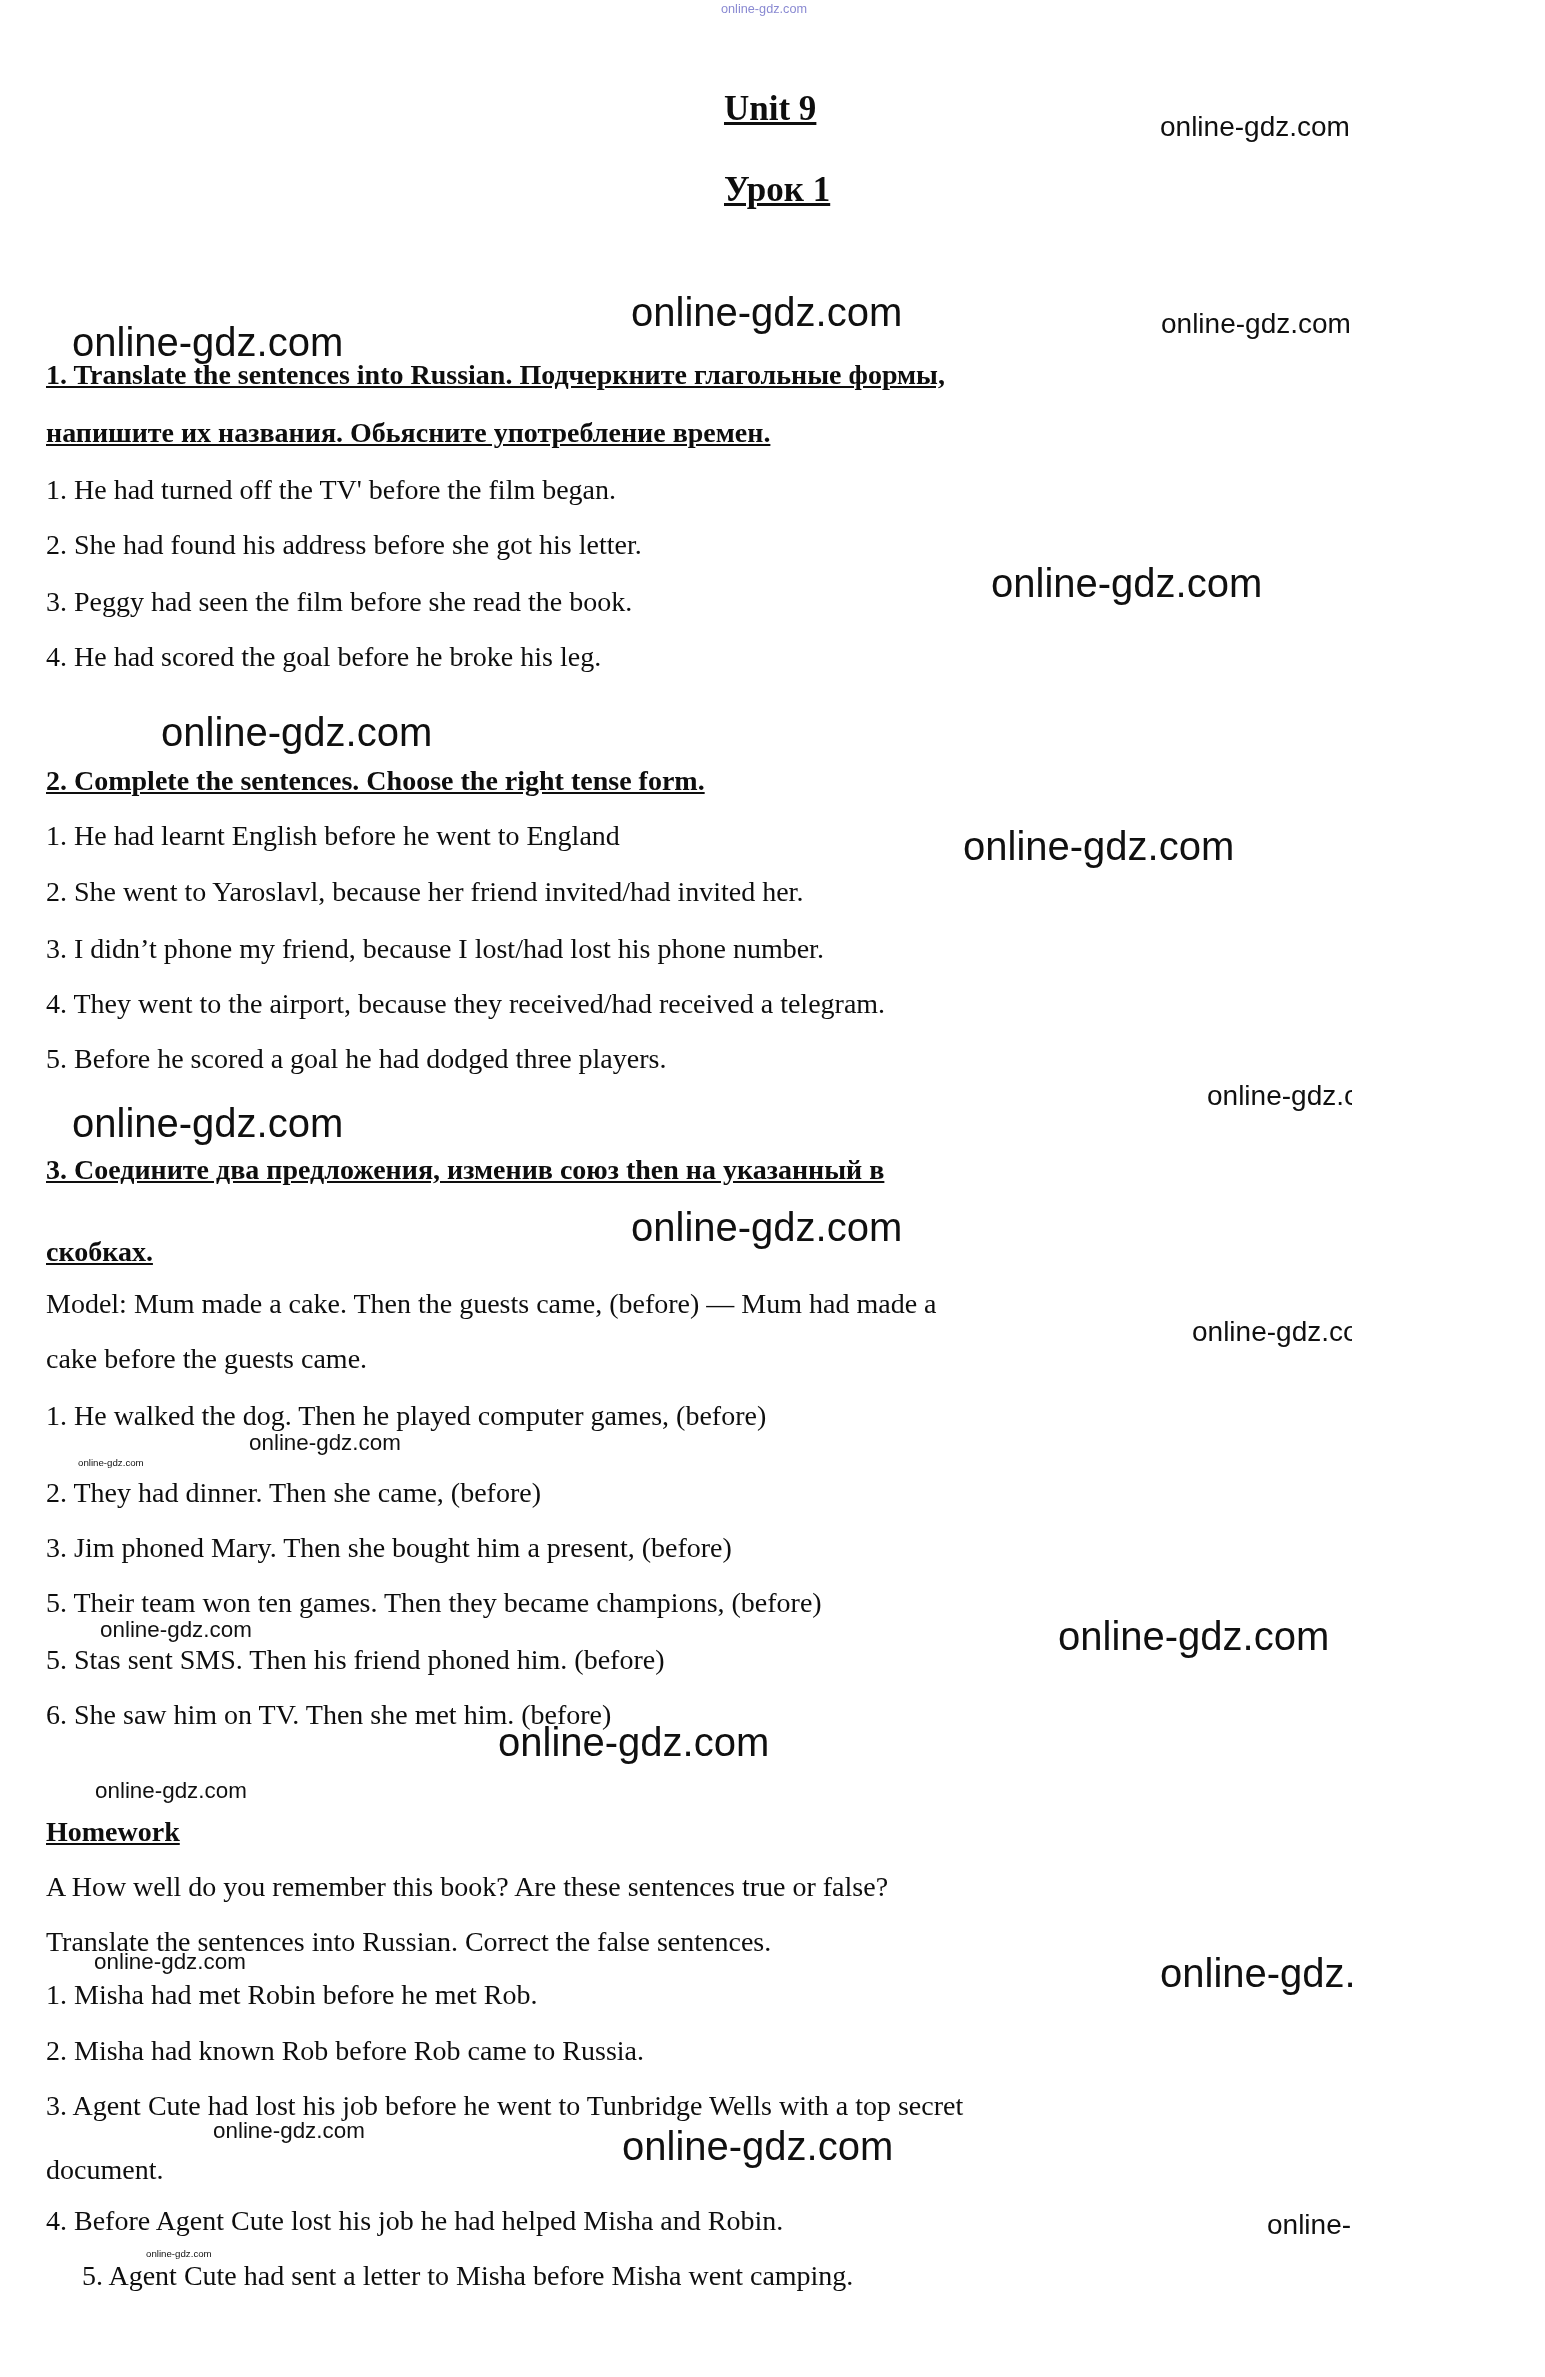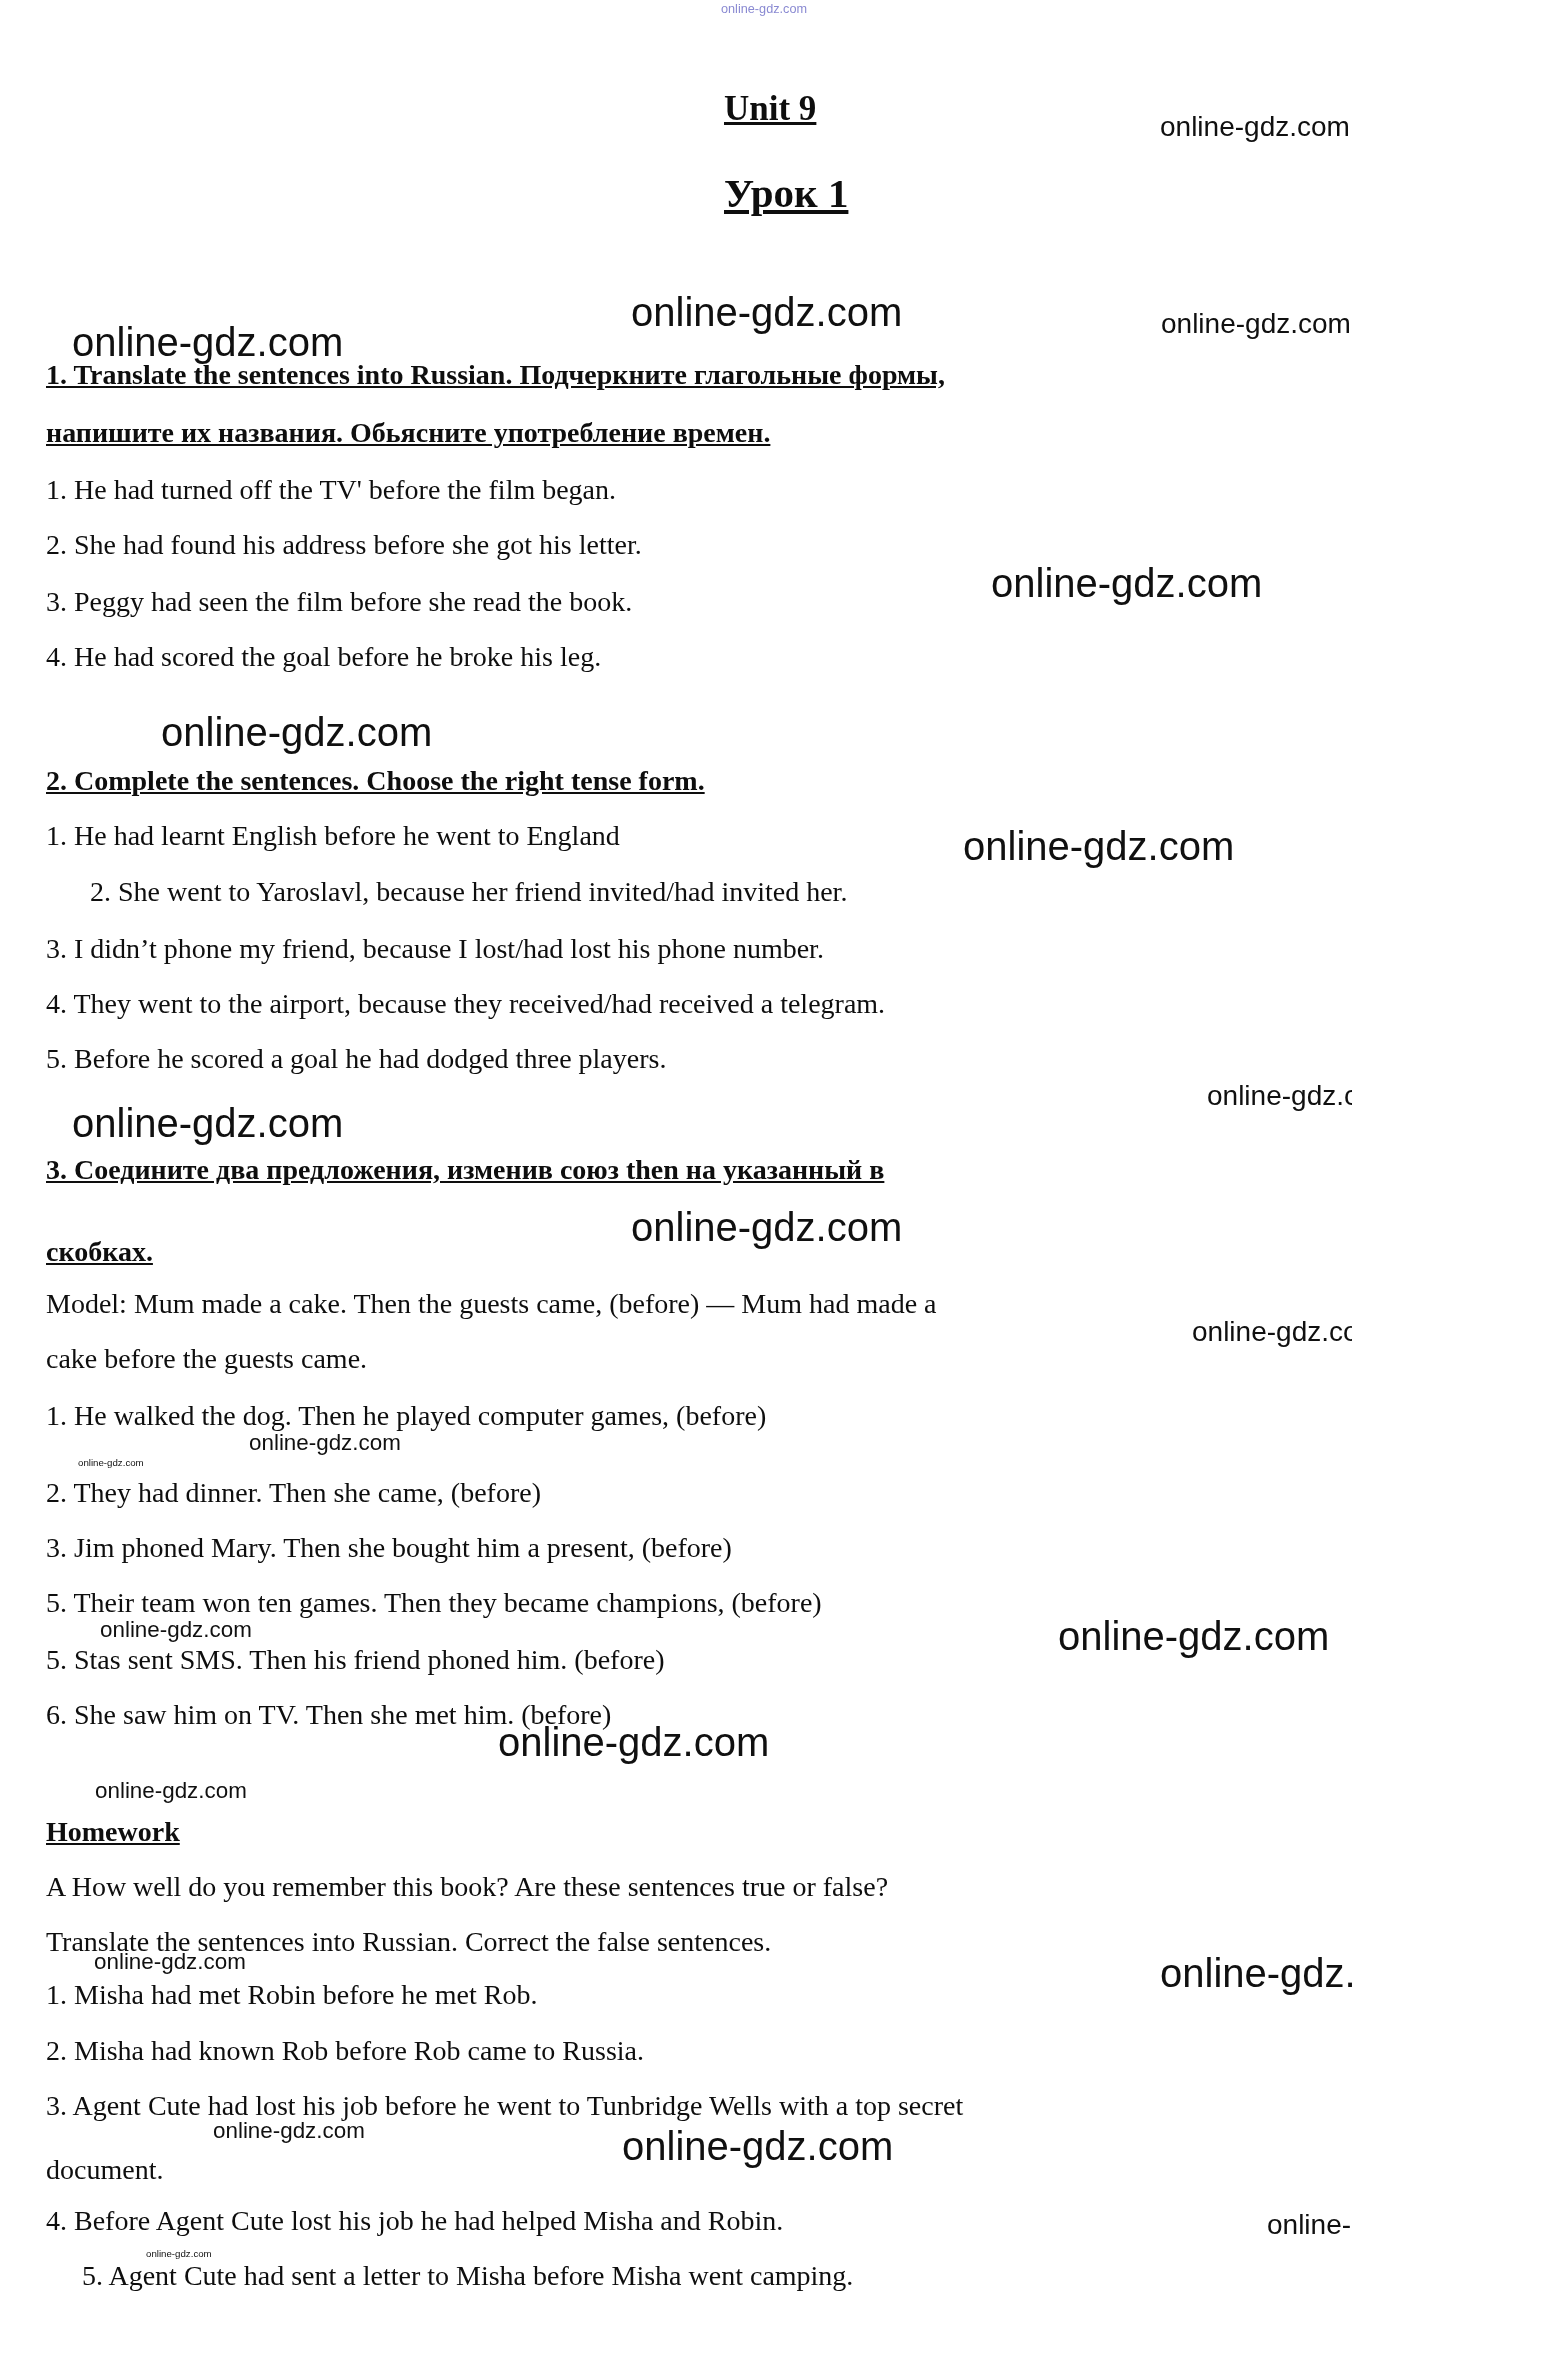--- a/index.html
+++ b/index.html
@@ -57,32 +57,32 @@
   <span class="wm lg" style="left:498px; top:1722px;">online-gdz.com</span>
   <span class="wm sm" style="left:95px; top:1780px;">online-gdz.com</span>
   <span class="wm sm" style="left:94px; top:1951px;">online-gdz.com</span>
   <span class="wm lg" style="left:1160px; top:1953px;">online-gdz.com</span>
   <span class="wm sm" style="left:213px; top:2120px;">online-gdz.com</span>
   <span class="wm lg" style="left:622px; top:2126px;">online-gdz.com</span>
   <span class="wm md" style="left:1267px; top:2211px;">online-gdz.com</span>
   <span class="wm xs" style="left:146px; top:2249px;">online-gdz.com</span>
 
   <div class="ln b" style="left:724px; top:89px; font-size:35px;">Unit 9</div>
-  <div class="ln b" style="left:724px; top:170px; font-size:41px;">Урок 1</div>
+  <div class="ln b" style="left:724px; top:170px; font-size:35px;">Урок 1</div>
 
   <div class="ln b" style="top:359px;">1. Translate the sentences into Russian. Подчеркните глагольные формы,</div>
   <div class="ln b" style="top:417px;">напишите их названия. Обьясните употребление времен.</div>
   <div class="ln" style="top:474px;">1. He had turned off the TV' before the film began.</div>
   <div class="ln" style="top:529px;">2. She had found his address before she got his letter.</div>
   <div class="ln" style="top:586px;">3. Peggy had seen the film before she read the book.</div>
   <div class="ln" style="top:641px;">4. He had scored the goal before he broke his leg.</div>
 
   <div class="ln b" style="top:765px;">2. Complete the sentences. Choose the right tense form.</div>
   <div class="ln" style="top:820px;">1. He had learnt English before he went to England</div>
-  <div class="ln" style="top:876px;margin-left:44px;">2. She went to Yaroslavl, because her friend invited/had invited her.</div>
+  <div class="ln" style="top:876px;">2. She went to Yaroslavl, because her friend invited/had invited her.</div>
   <div class="ln" style="top:933px;">3. I didn’t phone my friend, because I lost/had lost his phone number.</div>
   <div class="ln" style="top:988px;">4. They went to the airport, because they received/had received a telegram.</div>
   <div class="ln" style="top:1043px;">5. Before he scored a goal he had dodged three players.</div>
 
   <div class="ln b" style="top:1154px;">3. Соедините два предложения, изменив союз then на указанный в</div>
   <div class="ln b" style="top:1236px;">скобках.</div>
   <div class="ln" style="top:1343px;">cake before the guests came.</div>
   <div class="ln" style="top:1288px;">Model: Mum made a cake. Then the guests came, (before) — Mum had made a</div>
   <div class="ln" style="top:1400px;">1. He walked the dog. Then he played computer games, (before)</div>
   <div class="ln" style="top:1477px;">2. They had dinner. Then she came, (before)</div>

